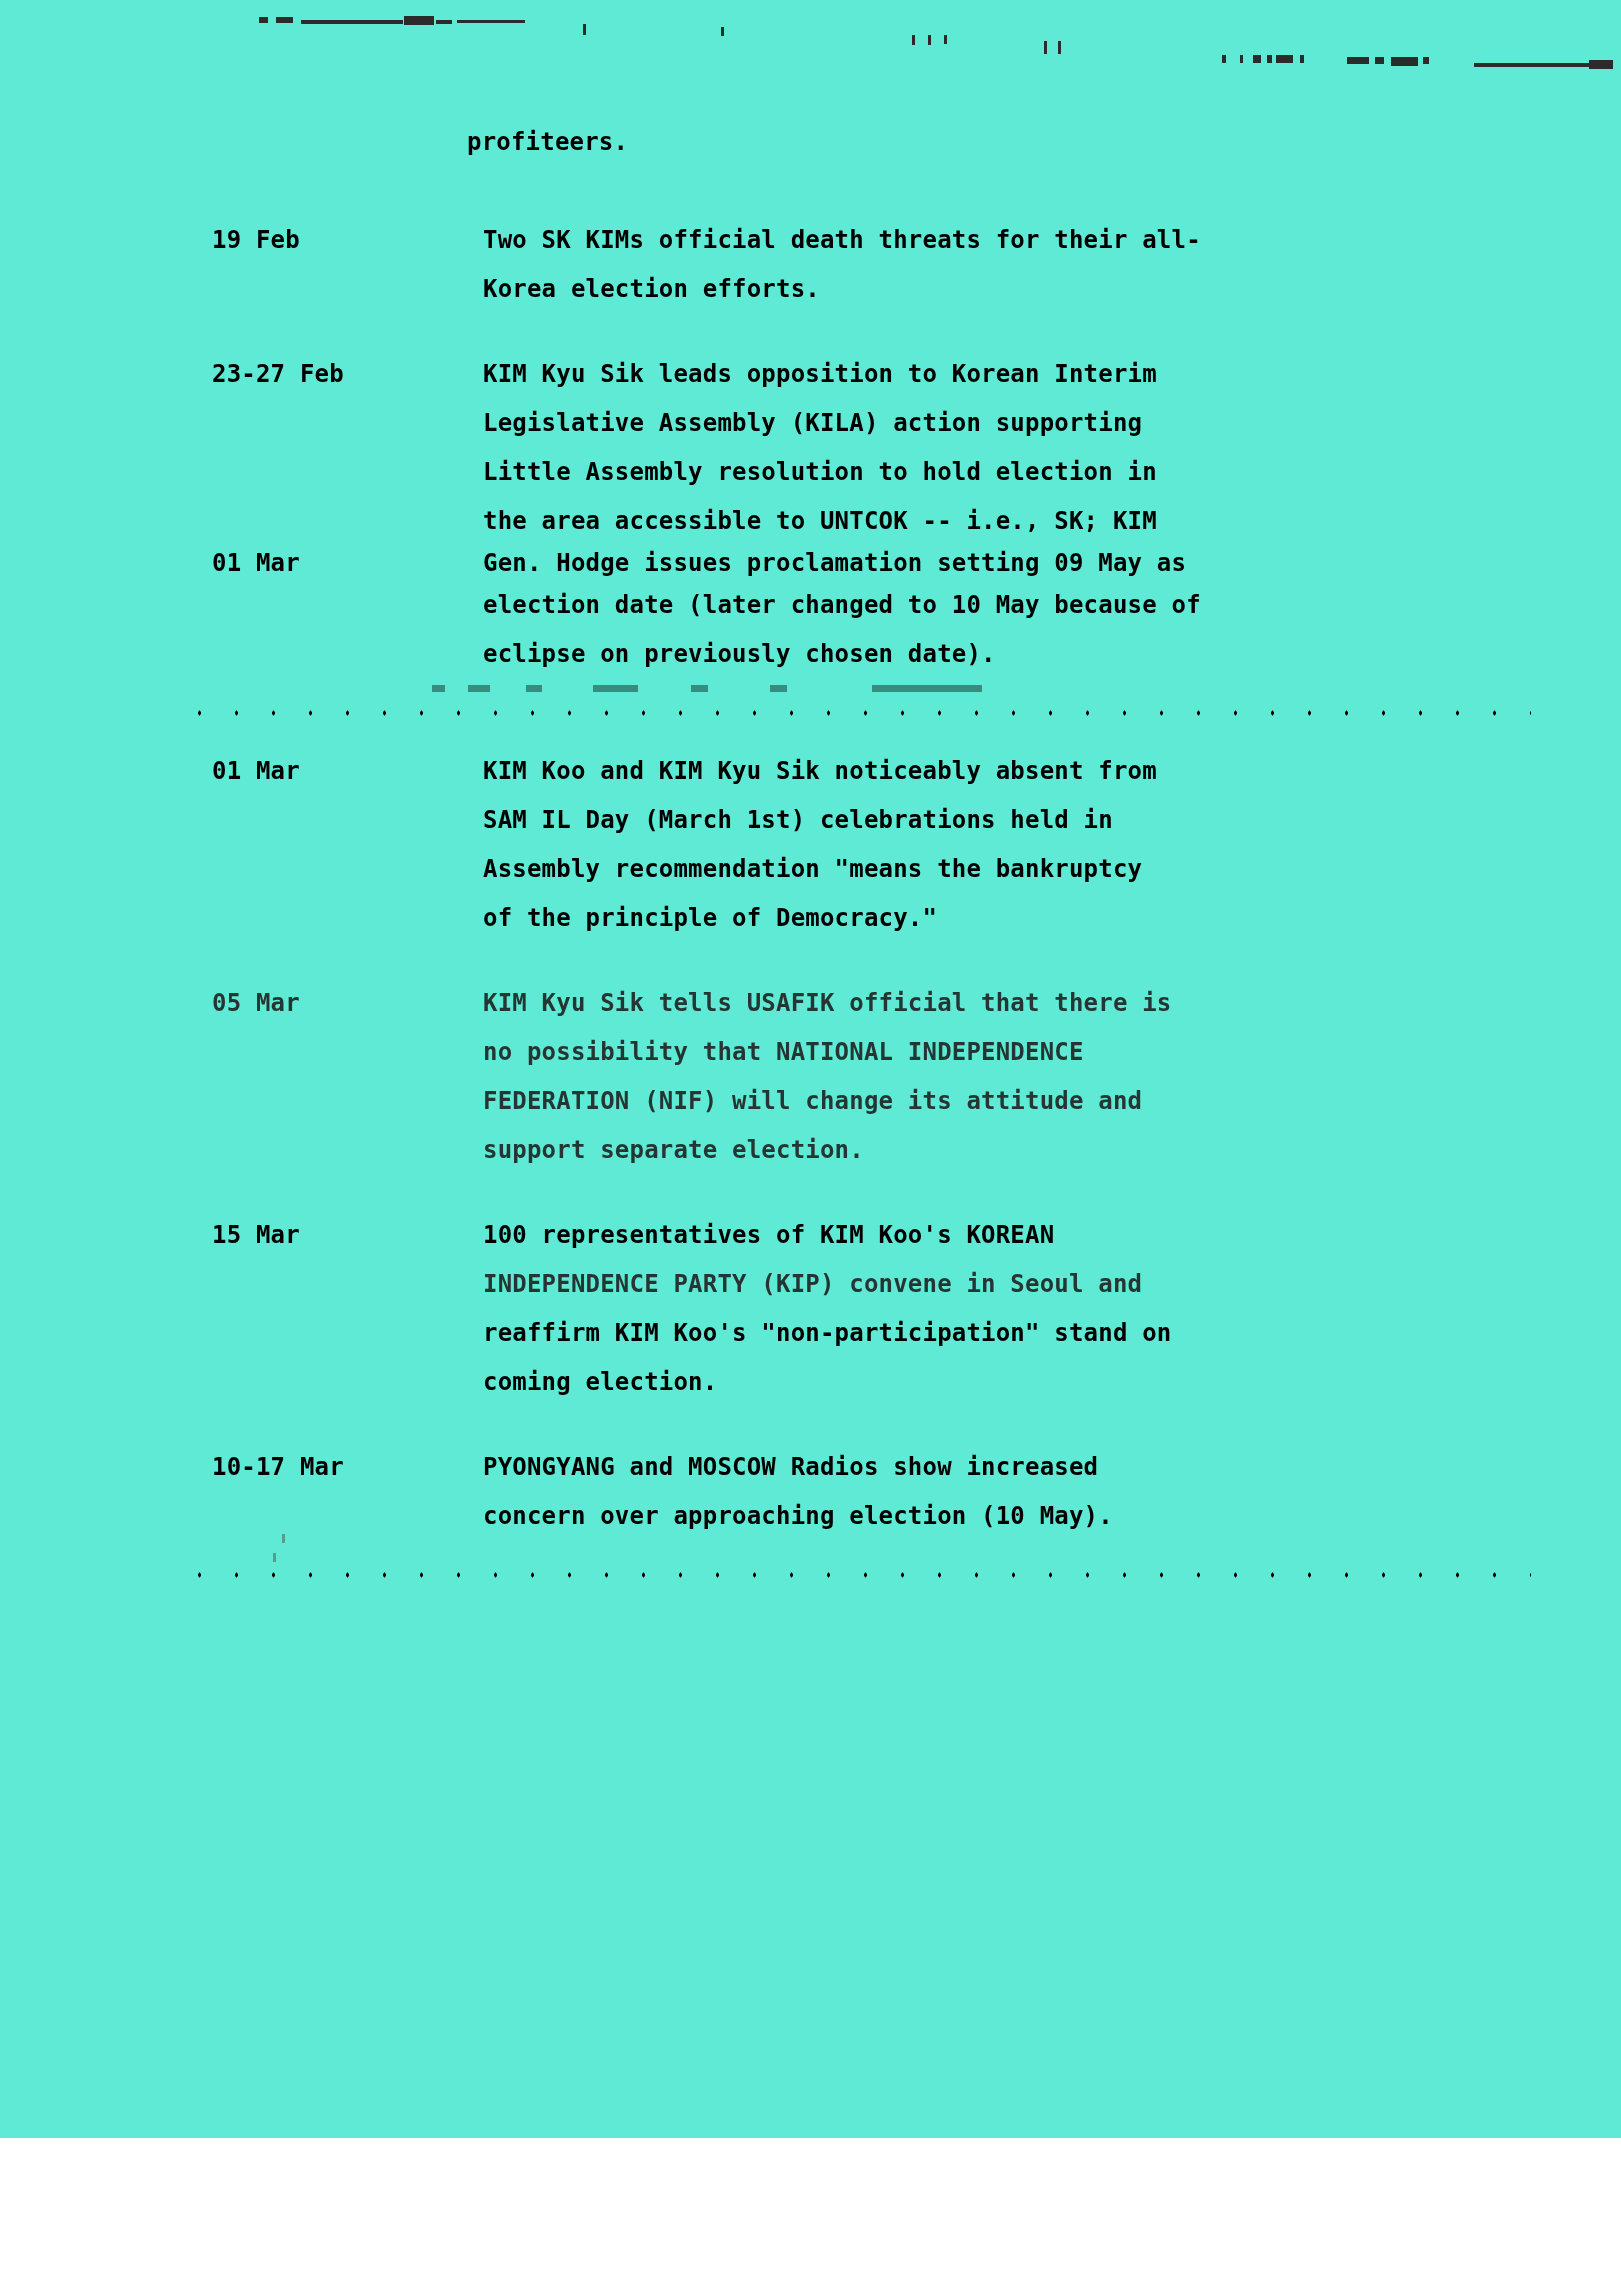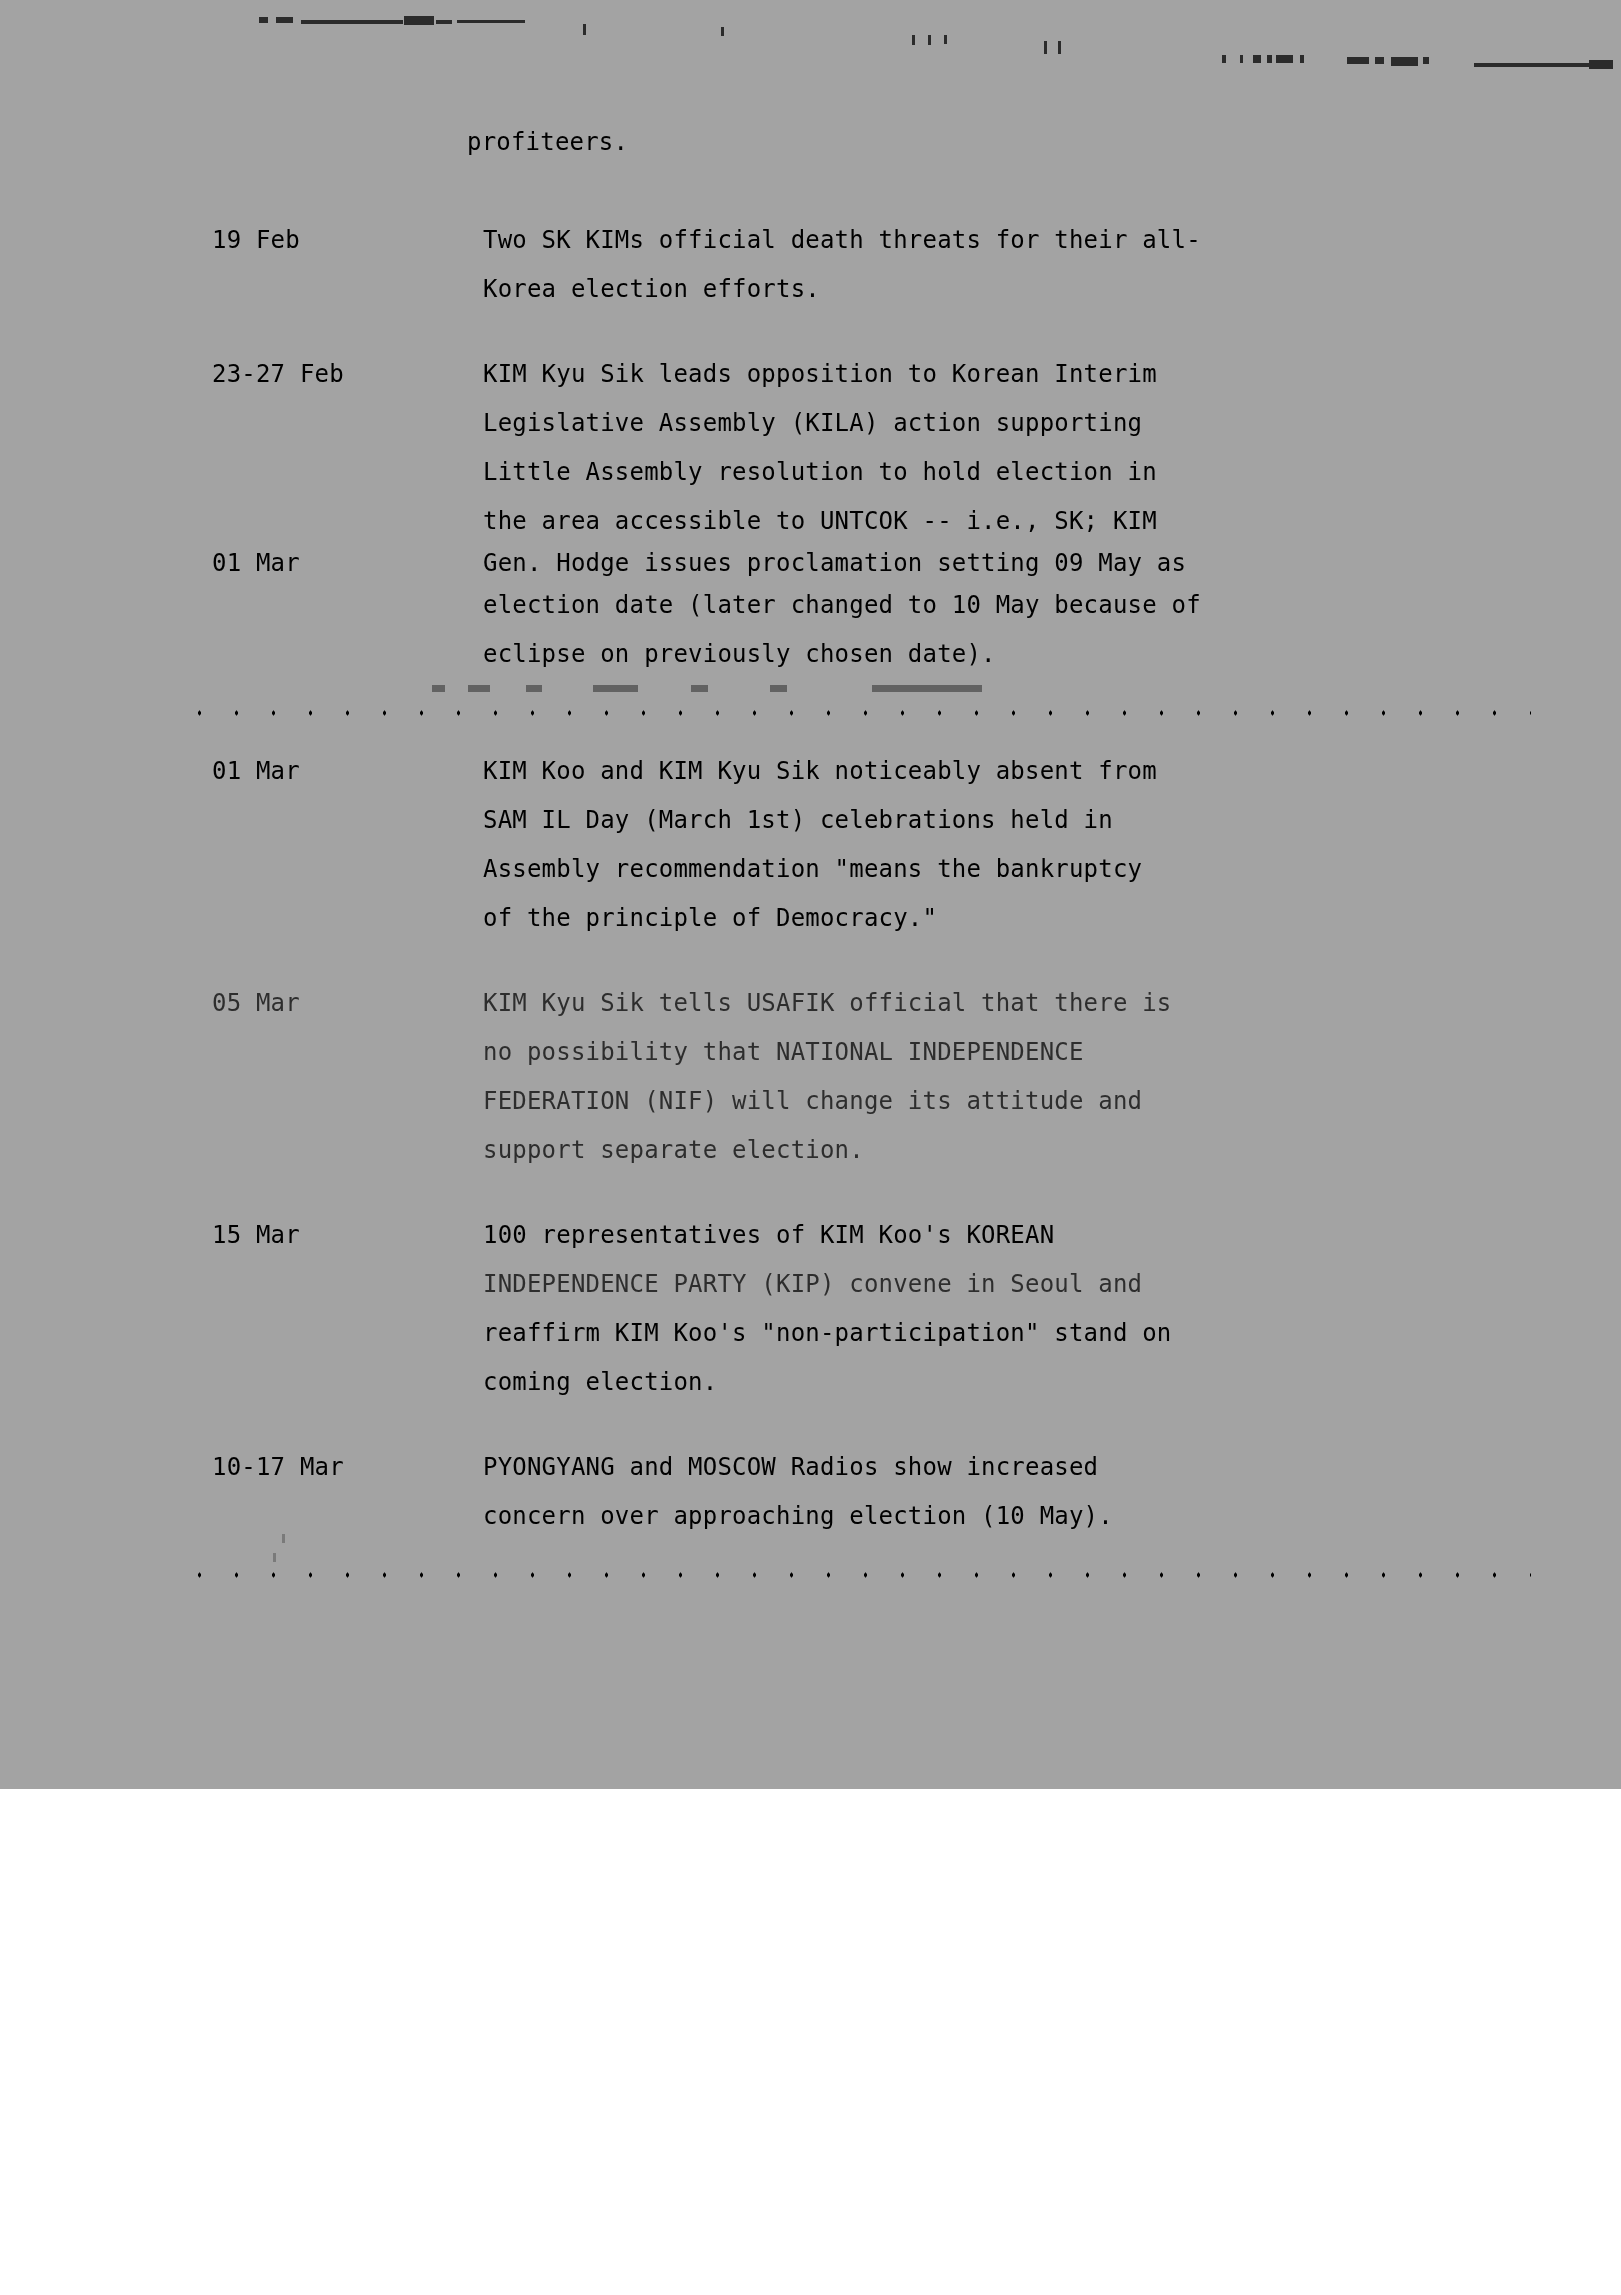--- a/index.html
+++ b/index.html
@@ -5,25 +5,26 @@
 <style>
   html, body {
     margin: 0;
     padding: 0;
     background: #ffffff;
   }
 
   .page {
     position: relative;
     width: 1622px;
-    height: 1789px;
-    background: #a3a3a3;
+    height: 2138px;
+    background: #5eead4;
     font-family: "DejaVu Sans Mono", "Liberation Mono", monospace;
     color: #000000;
     overflow: hidden;
+    font-weight: bold;
   }
 
   
   .scan-artifacts {
     position: absolute;
     top: 0;
     left: 0;
     width: 100%;
     height: 71px;
     pointer-events: none;

